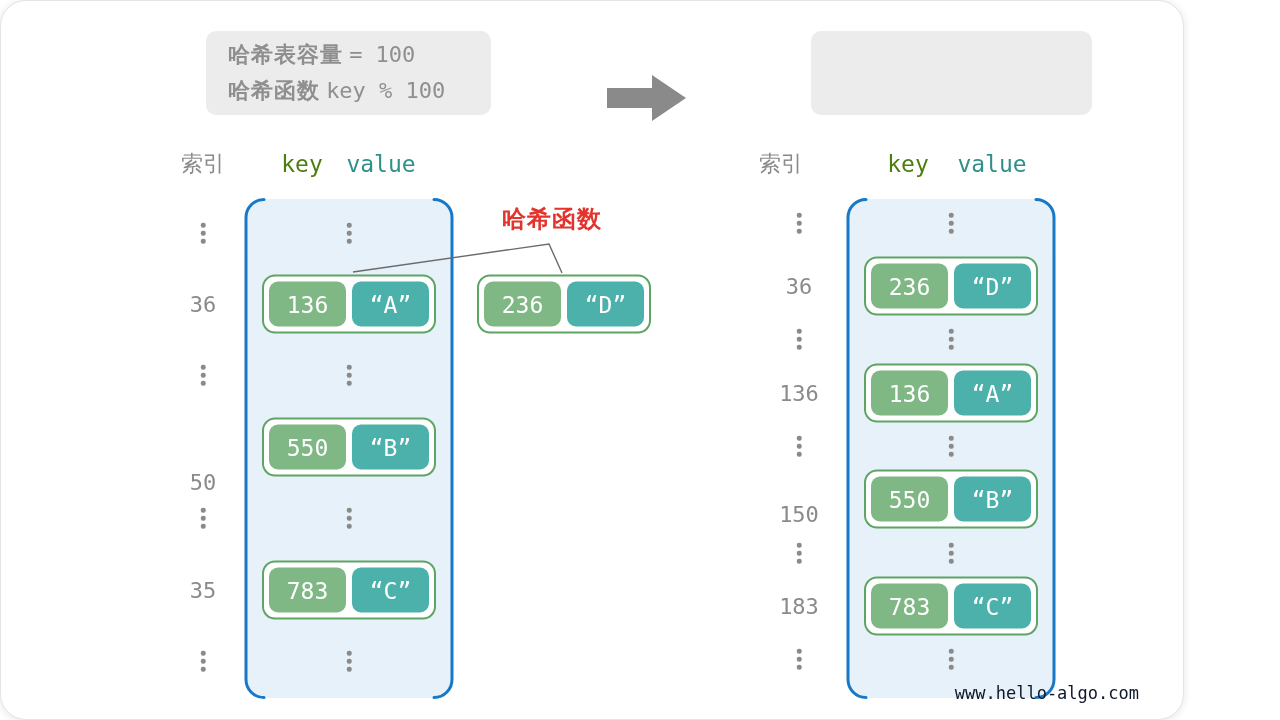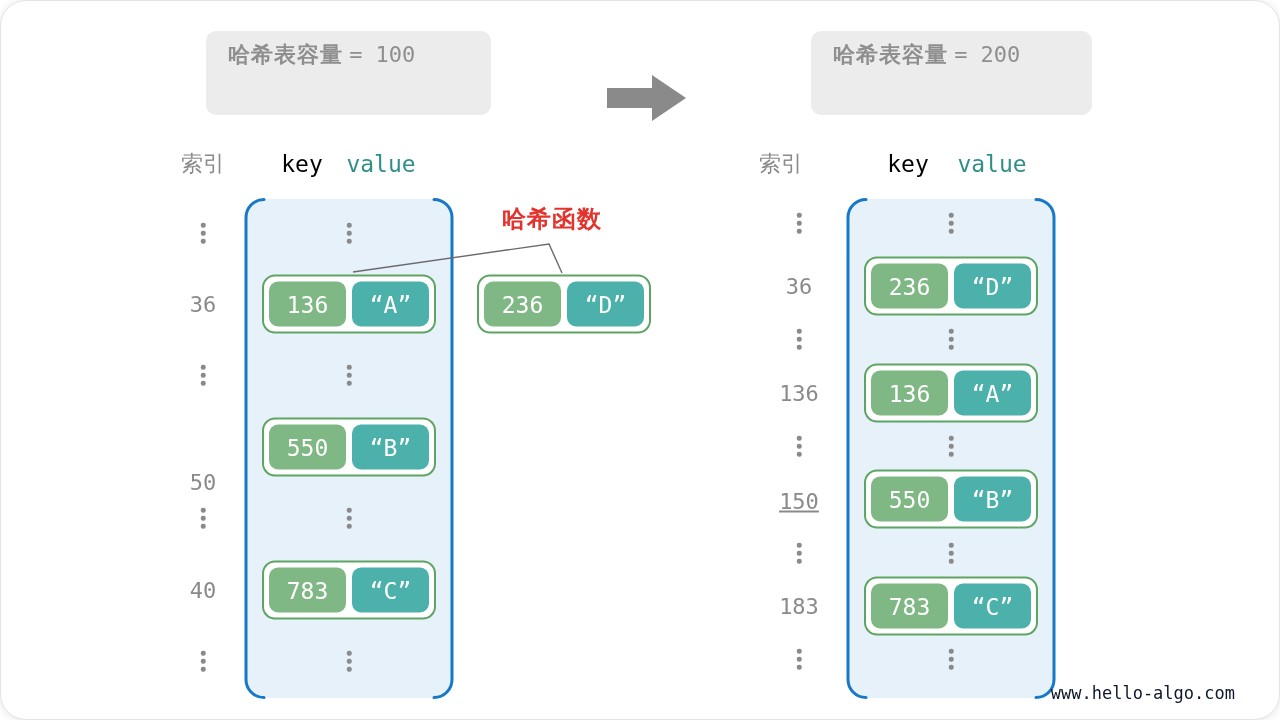--- a/index.html
+++ b/index.html
@@ -3,21 +3,21 @@
 <meta charset="utf-8">
 <style>
   html, body {
     margin: 0;
     padding: 0;
     background: #ffffff;
     font-family: "Liberation Sans", sans-serif;
   }
   .page {
     position: relative;
-    width: 1280px;
+    width: 1184px;
     height: 720px;
     background: #ffffff;
     border: 1px solid #e4e4e4;
     border-radius: 26px;
     box-shadow: 0 1px 8px rgba(0,0,0,0.10);
     box-sizing: border-box;
     overflow: hidden;
   }
   
   .info-box {
@@ -51,21 +51,21 @@
   }
   .expand-arrow { position: absolute; left: 606px; top: 73px; }
 
   
   .col-header {
     position: absolute;
     transform: translate(-50%, -50%);
     white-space: nowrap;
   }
   .hdr-index { color: #8a8a8a; font-size: 22px; }
-  .hdr-key   { color: #000000; font-family: "DejaVu Sans Mono", monospace; font-size: 23px; }
+  .hdr-key   { color: #4d7c0f; font-family: "DejaVu Sans Mono", monospace; font-size: 23px; }
   .hdr-value { color: #2f908a; font-family: "DejaVu Sans Mono", monospace; font-size: 23px; }
 
   
   .bucket-table {
     position: absolute;
     width: 210px;
     height: 501px;
     top: 197px;
   }
   #table-left  { left: 243px; }
@@ -158,28 +158,28 @@
     font-size: 17px;
   }
 </style>
 </head>
 <body>
 
 <div class="page">
 
   <div class="info-box" id="info-left">
     <div><span class="cjk">哈希表容量</span> <span class="code">= 100</span></div>
+    <div><span class="cjk">哈希函数</span> <span class="code">key % 100</span></div>
   </div>
 
   <svg class="expand-arrow" width="80" height="48" viewBox="0 0 80 48">
     <polygon points="0,14 45,14 45,1 79,24 45,47 45,34 0,34" fill="#8a8a8a"></polygon>
   </svg>
 
   <div class="info-box" id="info-right">
-    <div><span class="cjk">哈希表容量</span> <span class="code">= 200</span></div>
   </div>
 
   <div class="col-header hdr-index" style="left:202px; top:163px;">索引</div>
   <div class="col-header hdr-key" style="left:301px; top:163px;">key</div>
   <div class="col-header hdr-value" style="left:380px; top:163px;">value</div>
 
   <div class="col-header hdr-index" style="left:780px; top:163px;">索引</div>
   <div class="col-header hdr-key" style="left:907px; top:163px;">key</div>
   <div class="col-header hdr-value" style="left:991px; top:163px;">value</div>
 
@@ -200,21 +200,21 @@
         </div>
       </div>
     <div class="index-item" style="top:249px;margin-top:35px;">50</div>
     <div class="index-item" style="top:320px;">
         <div class="dots">
           <div class="dot"></div>
           <div class="dot"></div>
           <div class="dot"></div>
         </div>
       </div>
-    <div class="index-item" style="top:392px;">40</div>
+    <div class="index-item" style="top:392px;">35</div>
     <div class="index-item" style="top:463px;">
         <div class="dots">
           <div class="dot"></div>
           <div class="dot"></div>
           <div class="dot"></div>
         </div>
       </div>
   </div>
 
   <div class="bucket-table" id="table-left">
@@ -299,21 +299,21 @@
         </div>
       </div>
     <div class="index-item" style="top:195px;">136</div>
     <div class="index-item" style="top:248px;">
         <div class="dots">
           <div class="dot"></div>
           <div class="dot"></div>
           <div class="dot"></div>
         </div>
       </div>
-    <div class="index-item" style="top:303px;text-decoration:underline;">150</div>
+    <div class="index-item" style="top:316px;">150</div>
     <div class="index-item" style="top:355px;">
         <div class="dots">
           <div class="dot"></div>
           <div class="dot"></div>
           <div class="dot"></div>
         </div>
       </div>
     <div class="index-item" style="top:408px;">183</div>
     <div class="index-item" style="top:461px;">
         <div class="dots">

